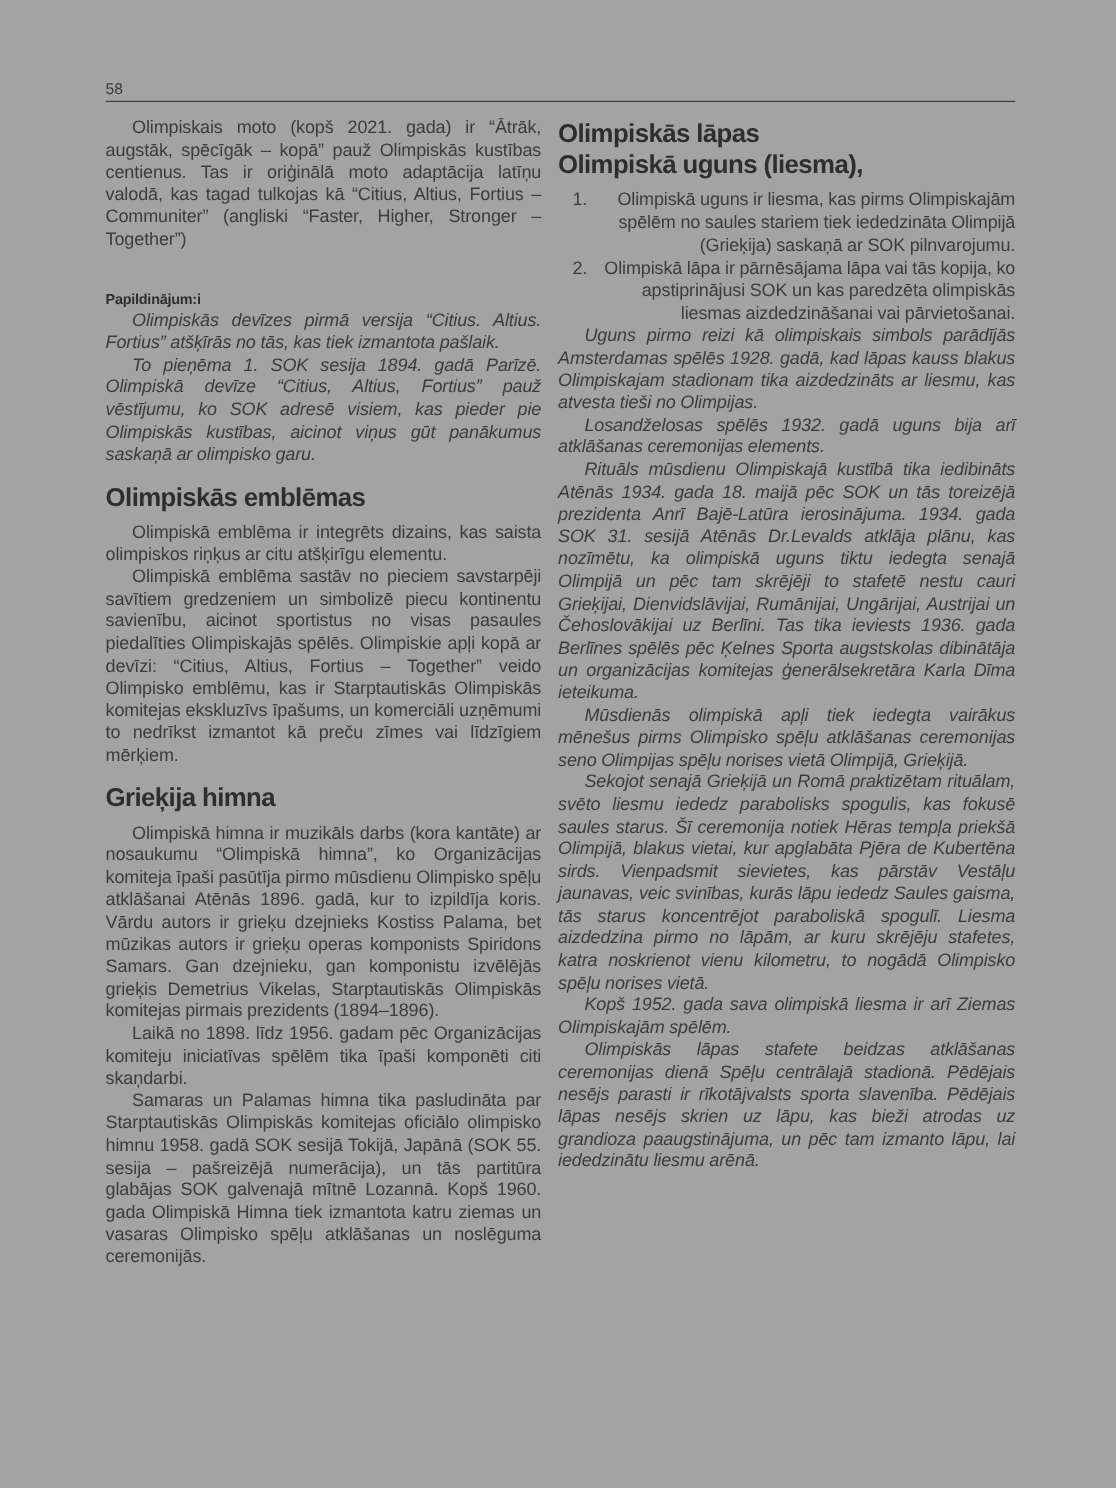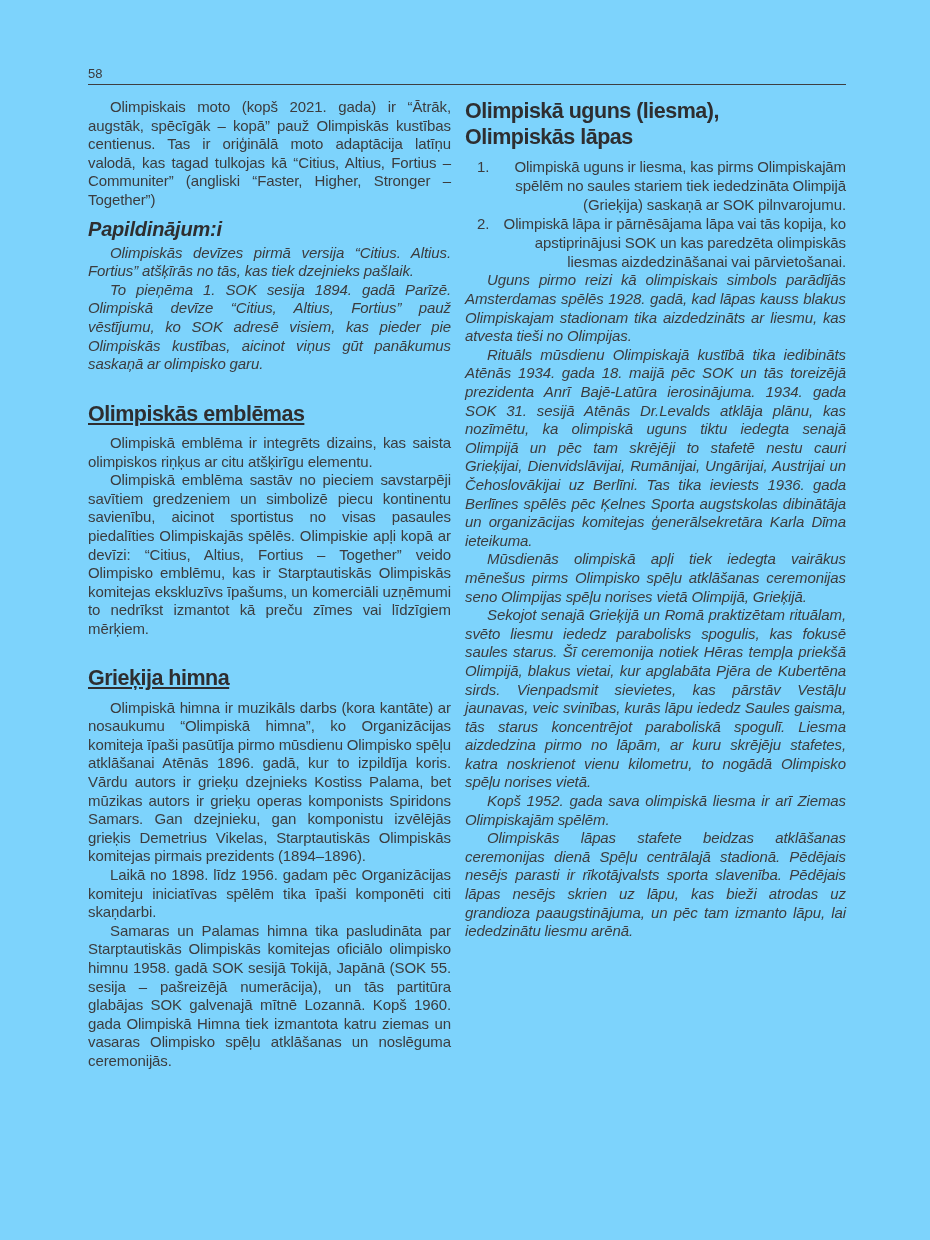--- a/index.html
+++ b/index.html
@@ -7,21 +7,21 @@
   body {
     width: 930px; height: 1240px;
     position: relative;
     font-family: "Liberation Sans", "DejaVu Sans", sans-serif;
     color: #3c3c3e;
     overflow: hidden;
   }
   .page {
     position: absolute; inset: 0;
     padding: 66px 84px 40px 88px;
-    background: #7dd3fc;
+    background: #a3a3a3;
   }
   .page-number {
     font-size: 13px;
     color: #3a3a3c;
     letter-spacing: 0;
     margin-bottom: 3px;
   }
   .header-rule {
     border-bottom: 1.6px solid #3e3e40;
     width: 100%;
@@ -35,45 +35,44 @@
   .col-right { flex: 1; }
 
   h2.section-heading {
     font-size: 21.5px;
     line-height: 1.22;
     font-weight: bold;
     letter-spacing: -0.5px;
     color: #2e2e30;
     margin: 0 0 7px 0;
   }
-  section + section h2.section-heading { margin-top: 27px; text-decoration: underline; }
+  section + section h2.section-heading { margin-top: 13px; }
 
   p.body-par {
     font-size: 15px;
     line-height: 18.6px;
     text-align: justify;
     text-indent: 22px;
     letter-spacing: -0.1px;
     word-spacing: -0.2px;
   }
   .notes p.body-par, p.note-par {
     font-style: italic;
     font-size: 15px;
     line-height: 18.6px;
     text-align: justify;
     text-indent: 22px;
     letter-spacing: -0.1px;
     word-spacing: -0.2px;
   }
   .notes-heading {
-    font-size: 20px;
+    font-size: 12px;
     font-weight: bold;
-    font-style: italic;
     color: #2e2e30;
-    margin: 8px 0 3px 0;
+    margin: 32px 0 3px 0;
     letter-spacing: -0.2px;
   }
   .num-list { margin: 3px 0 0 12px; }
   .num-item { display: flex; }
   .num-item .num {
     flex: none; width: 18px;
     font-size: 15px; line-height: 19px;
     letter-spacing: -0.1px;
   }
   .num-item .item-text {
@@ -98,21 +97,21 @@
   <div class="columns">
 
     <div class="col-left">
 
       <section>
         <p class="body-par">Olimpiskais moto (kopš 2021. gada) ir “Ātrāk, augstāk, spēcīgāk – kopā” pauž Olimpiskās kustības centienus. Tas ir oriģinālā moto adaptācija latīņu valodā, kas tagad tulkojas kā “Citius, Altius, Fortius – Communiter” (angliski “Faster, Higher, Stronger – Together”)</p>
       </section>
 
       <section class="notes">
         <div class="notes-heading">Papildinājum:i</div>
-        <p class="body-par">Olimpiskās devīzes pirmā versija “Citius. Altius. Fortius” atšķīrās no tās, kas tiek dzejnieks pašlaik.</p>
+        <p class="body-par">Olimpiskās devīzes pirmā versija “Citius. Altius. Fortius” atšķīrās no tās, kas tiek izmantota pašlaik.</p>
         <p class="body-par">To pieņēma 1. SOK sesija 1894. gadā Parīzē. Olimpiskā devīze “Citius, Altius, Fortius” pauž vēstījumu, ko SOK adresē visiem, kas pieder pie Olimpiskās kustības, aicinot viņus gūt panākumus saskaņā ar olimpisko garu.</p>
       </section>
 
       <section>
         <h2 class="section-heading">Olimpiskās emblēmas</h2>
         <p class="body-par">Olimpiskā emblēma ir integrēts dizains, kas saista olimpiskos riņķus ar citu atšķirīgu elementu.</p>
         <p class="body-par">Olimpiskā emblēma sastāv no pieciem savstarpēji savītiem gredzeniem un simbolizē piecu kontinentu savienību, aicinot sportistus no visas pasaules piedalīties Olimpiskajās spēlēs. Olimpiskie apļi kopā ar devīzi: “Citius, Altius, Fortius – Together” veido Olimpisko emblēmu, kas ir Starptautiskās Olimpiskās komitejas ekskluzīvs īpašums, un komerciāli uzņēmumi to nedrīkst izmantot kā preču zīmes vai līdzīgiem mērķiem.</p>
       </section>
 
       <section>
@@ -121,37 +120,38 @@
         <p class="body-par">Laikā no 1898. līdz 1956. gadam pēc Organizācijas komiteju iniciatīvas spēlēm tika īpaši komponēti citi skaņdarbi.</p>
         <p class="body-par">Samaras un Palamas himna tika pasludināta par Starptautiskās Olimpiskās komitejas oficiālo olimpisko himnu 1958. gadā SOK sesijā Tokijā, Japānā (SOK 55. sesija – pašreizējā numerācija), un tās partitūra glabājas SOK galvenajā mītnē Lozannā. Kopš 1960. gada Olimpiskā Himna tiek izmantota katru ziemas un vasaras Olimpisko spēļu atklāšanas un noslēguma ceremonijās.</p>
       </section>
 
     </div>
 
     <div class="col-right">
 
       <section>
         <h2 class="section-heading">
+          <span class="heading-line">Olimpiskās lāpas</span>
           <span class="heading-line">Olimpiskā uguns (liesma),</span>
-          <span class="heading-line">Olimpiskās lāpas</span>
         </h2>
         <div class="num-list">
           <div class="num-item">
             <span class="num">1.</span>
             <span class="item-text">Olimpiskā uguns ir liesma, kas pirms Olimpiskajām spēlēm no saules stariem tiek iededzināta Olimpijā (Grieķija) saskaņā ar SOK pilnvarojumu.</span>
           </div>
           <div class="num-item">
             <span class="num">2.</span>
             <span class="item-text">Olimpiskā lāpa ir pārnēsājama lāpa vai tās kopija, ko apstiprinājusi SOK un kas paredzēta olimpiskās liesmas aizdedzināšanai vai pārvietošanai.</span>
           </div>
         </div>
       </section>
 
       <section class="notes">
         <p class="body-par">Uguns pirmo reizi kā olimpiskais simbols parādījās Amsterdamas spēlēs 1928. gadā, kad lāpas kauss blakus Olimpiskajam stadionam tika aizdedzināts ar liesmu, kas atvesta tieši no Olimpijas.</p>
+        <p class="body-par">Losandželosas spēlēs 1932. gadā uguns bija arī atklāšanas ceremonijas elements.</p>
         <p class="body-par">Rituāls mūsdienu Olimpiskajā kustībā tika iedibināts Atēnās 1934. gada 18. maijā pēc SOK un tās toreizējā prezidenta Anrī Bajē-Latūra ierosinājuma. 1934. gada SOK 31. sesijā Atēnās Dr.Levalds atklāja plānu, kas nozīmētu, ka olimpiskā uguns tiktu iedegta senajā Olimpijā un pēc tam skrējēji to stafetē nestu cauri Grieķijai, Dienvidslāvijai, Rumānijai, Ungārijai, Austrijai un Čehoslovākijai uz Berlīni. Tas tika ieviests 1936. gada Berlīnes spēlēs pēc Ķelnes Sporta augstskolas dibinātāja un organizācijas komitejas ģenerālsekretāra Karla Dīma ieteikuma.</p>
         <p class="body-par">Mūsdienās olimpiskā apļi tiek iedegta vairākus mēnešus pirms Olimpisko spēļu atklāšanas ceremonijas seno Olimpijas spēļu norises vietā Olimpijā, Grieķijā.</p>
         <p class="body-par">Sekojot senajā Grieķijā un Romā praktizētam rituālam, svēto liesmu iededz parabolisks spogulis, kas fokusē saules starus. Šī ceremonija notiek Hēras tempļa priekšā Olimpijā, blakus vietai, kur apglabāta Pjēra de Kubertēna sirds. Vienpadsmit sievietes, kas pārstāv Vestāļu jaunavas, veic svinības, kurās lāpu iededz Saules gaisma, tās starus koncentrējot paraboliskā spogulī. Liesma aizdedzina pirmo no lāpām, ar kuru skrējēju stafetes, katra noskrienot vienu kilometru, to nogādā Olimpisko spēļu norises vietā.</p>
         <p class="body-par">Kopš 1952. gada sava olimpiskā liesma ir arī Ziemas Olimpiskajām spēlēm.</p>
         <p class="body-par">Olimpiskās lāpas stafete beidzas atklāšanas ceremonijas dienā Spēļu centrālajā stadionā. Pēdējais nesējs parasti ir rīkotājvalsts sporta slavenība. Pēdējais lāpas nesējs skrien uz lāpu, kas bieži atrodas uz grandioza paaugstinājuma, un pēc tam izmanto lāpu, lai iededzinātu liesmu arēnā.</p>
       </section>
 
     </div>
   </div>
 </div>

